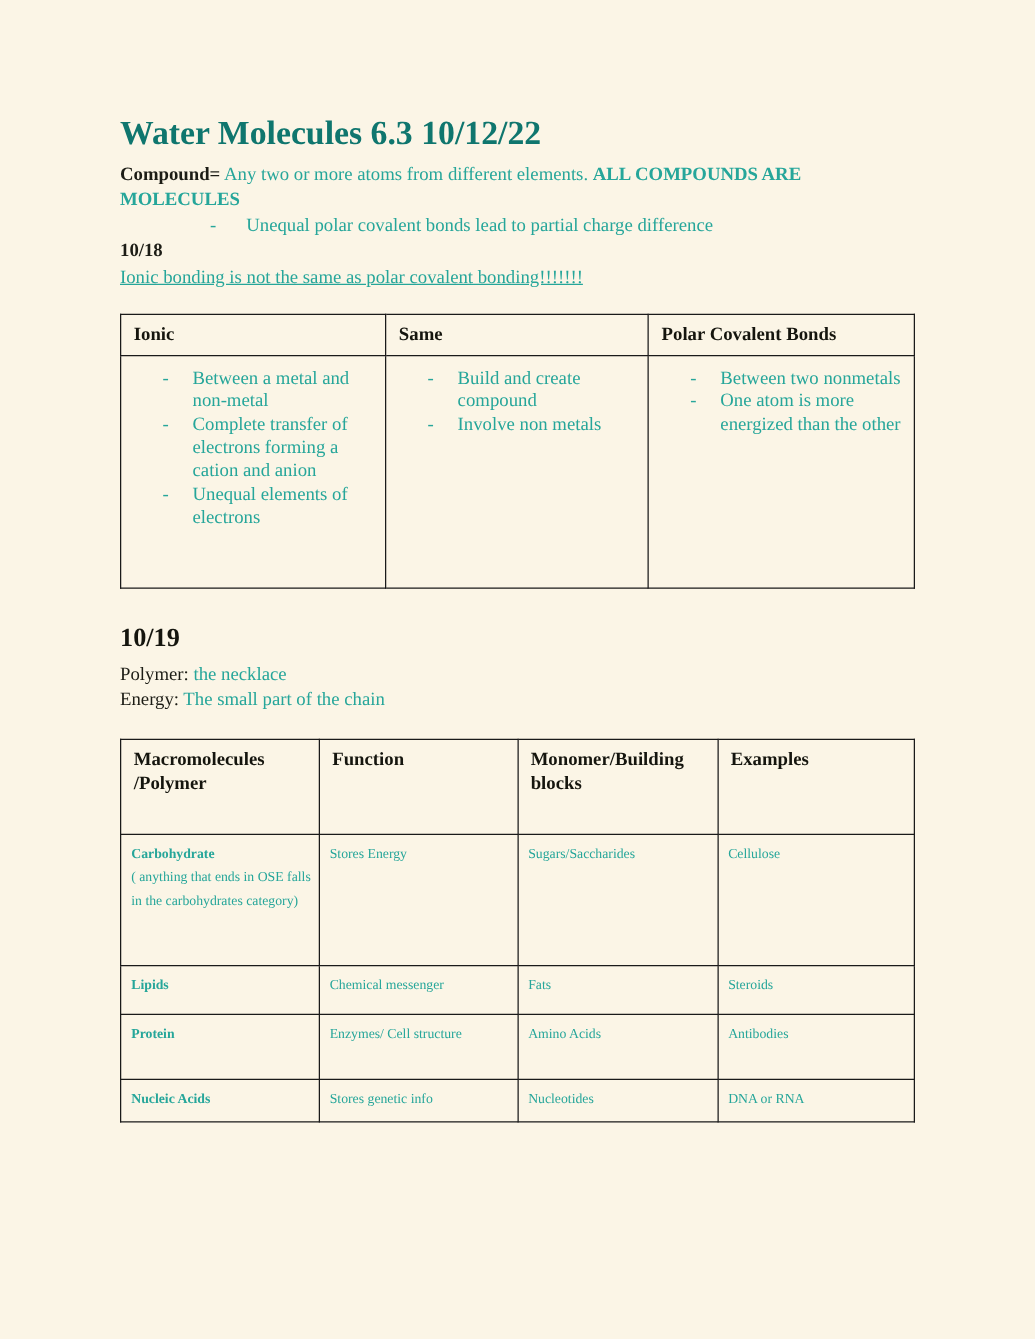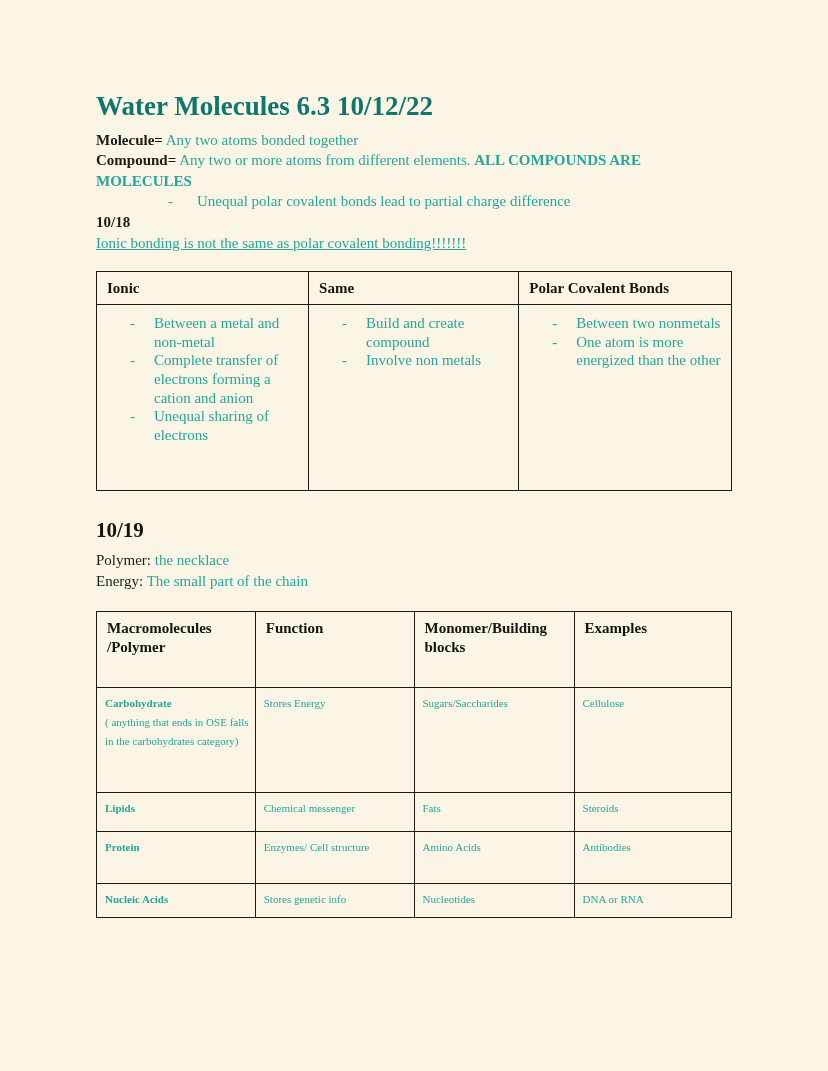--- a/index.html
+++ b/index.html
@@ -97,21 +97,20 @@
   .macro-table .row-nucleic td { height: 34px; }
   .cell-name { font-weight: bold; }
 </style>
 </head>
 <body>
 
 <div class="page">
 
   <h1 class="title">Water Molecules 6.3 10/12/22</h1>
 
-  <p class="body-line"><span class="bold black-term">Molecule=</span><span class="teal"> Any two atoms bonded together</span></p>
 
   <p class="body-line"><span class="bold black-term">Compound=</span><span class="teal"> Any two or more atoms from different elements. </span><span class="teal bold">ALL COMPOUNDS ARE MOLECULES</span></p>
 
   <p class="sub-bullet teal">
       <span class="dash">-</span>
       <span>Unequal polar covalent bonds lead to partial charge difference</span>
     </p>
 
   <p class="body-line date-line">10/18</p>
 
@@ -137,21 +136,21 @@
             <li>
                 <span class="dash">-</span>
                 <span>Between a metal and non-metal</span>
               </li>
             <li>
                 <span class="dash">-</span>
                 <span>Complete transfer of electrons forming a cation and anion</span>
               </li>
             <li>
                 <span class="dash">-</span>
-                <span>Unequal sharing of electrons</span>
+                <span>Unequal elements of electrons</span>
               </li>
           </ul>
         </td>
         <td>
           <ul class="cell-list teal">
             <li>
                 <span class="dash">-</span>
                 <span>Build and create compound</span>
               </li>
             <li>

